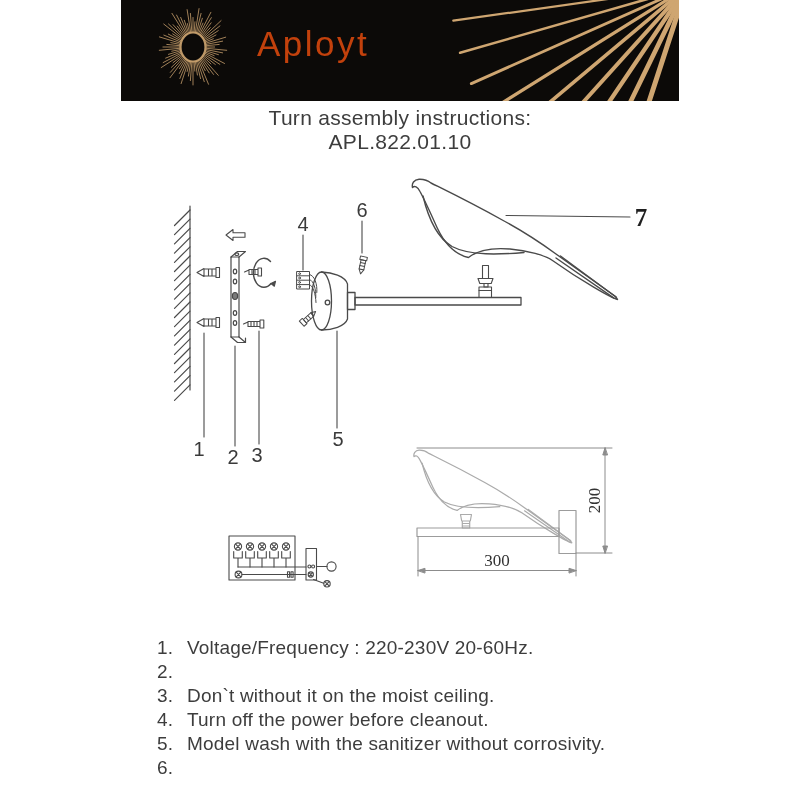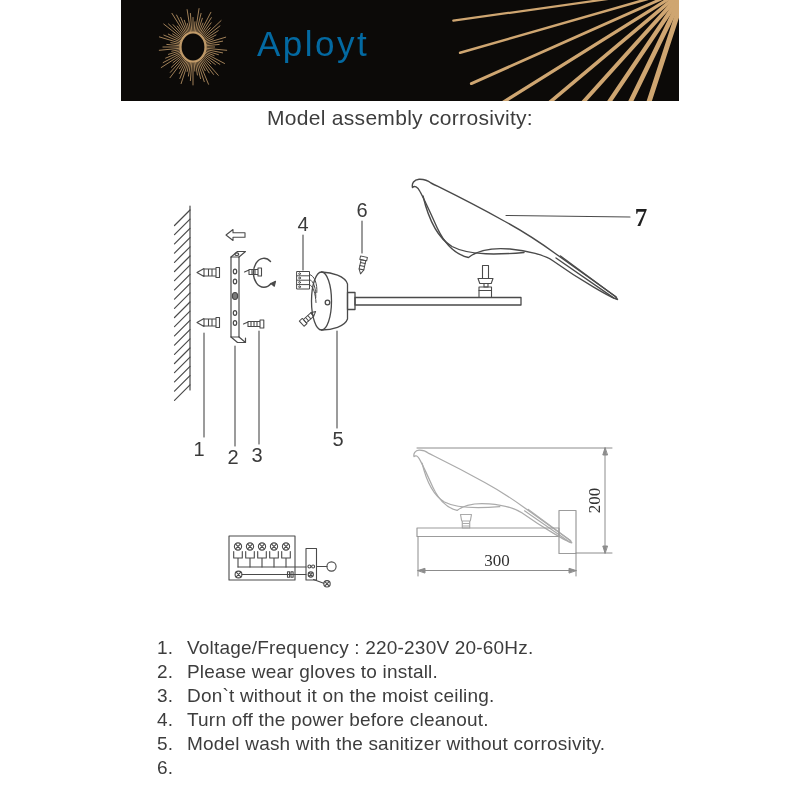--- a/index.html
+++ b/index.html
@@ -112,25 +112,26 @@
         <line x1="565" y1="-12" x2="332.28700384573096" y2="20.70567872561545" stroke="#cfa671" stroke-width="2.2" stroke-linecap="round"></line>
         <line x1="565" y1="-12" x2="339.10350145449513" y2="52.77477861699492" stroke="#cfa671" stroke-width="2.55" stroke-linecap="round"></line>
         <line x1="565" y1="-12" x2="350.31681745398885" y2="83.58311112281311" stroke="#cfa671" stroke-width="2.9" stroke-linecap="round"></line>
         <line x1="565" y1="-12" x2="365.7086974032399" y2="112.53102709480315" stroke="#cfa671" stroke-width="3.25" stroke-linecap="round"></line>
         <line x1="565" y1="-12" x2="384.9795558670402" y2="139.0550882763368" stroke="#cfa671" stroke-width="3.5999999999999996" stroke-linecap="round"></line>
         <line x1="565" y1="-12" x2="407.7543075056683" y2="162.63903398718764" stroke="#cfa671" stroke-width="3.9499999999999997" stroke-linecap="round"></line>
         <line x1="565" y1="-12" x2="433.5896676843745" y2="182.8238295504348" stroke="#cfa671" stroke-width="4.3" stroke-linecap="round"></line>
         <line x1="565" y1="-12" x2="461.9827805045668" y2="199.21660088030424" stroke="#cfa671" stroke-width="4.65" stroke-linecap="round"></line>
         <line x1="565" y1="-12" x2="492.38100632188736" y2="211.4982813293611" stroke="#cfa671" stroke-width="5" stroke-linecap="round"></line>
       </svg>
-    <span class="brand" style="color: #0369a1;">Aployt</span>
+    <span class="brand" style="color: #c2410c;">Aployt</span>
   </div>
 
   <div class="title-block">
-    <div>Model assembly corrosivity:</div>
+    <div>Turn assembly instructions:</div>
+    <div>APL.822.01.10</div>
   </div>
 
   <svg class="diagram" width="540" height="452" viewBox="140 168 540 452" fill="none" stroke-linecap="round" stroke-linejoin="round">
 
     <defs>
       <g id="bird-shape">
         <path d="M412.5,187.5 C411.5,183.5 414,179.5 419,179.2 C424,179 428,180.5 431,183
                  C445,190 468,201 505,221.5 C527,233.5 545,246 556,254
                  L615.5,296.5 L617.5,299.5
                  C612,298.5 580,280 552.5,260.5 C545,255.5 528,250.5 510,249
@@ -311,21 +312,20 @@
     </g>
   </svg>
 
   <ol class="instructions" id="instruction-list">
       <li>
         <span class="li-num">1.</span>
         <span class="li-text">Voltage/Frequency : 220-230V 20-60Hz.</span>
       </li>
       <li>
         <span class="li-num">2.</span>
-        <span class="li-text">Please wear gloves to install.</span>
       </li>
       <li>
         <span class="li-num">3.</span>
         <span class="li-text">Don`t without it on the moist ceiling.</span>
       </li>
       <li>
         <span class="li-num">4.</span>
         <span class="li-text">Turn off the power before cleanout.</span>
       </li>
       <li>

